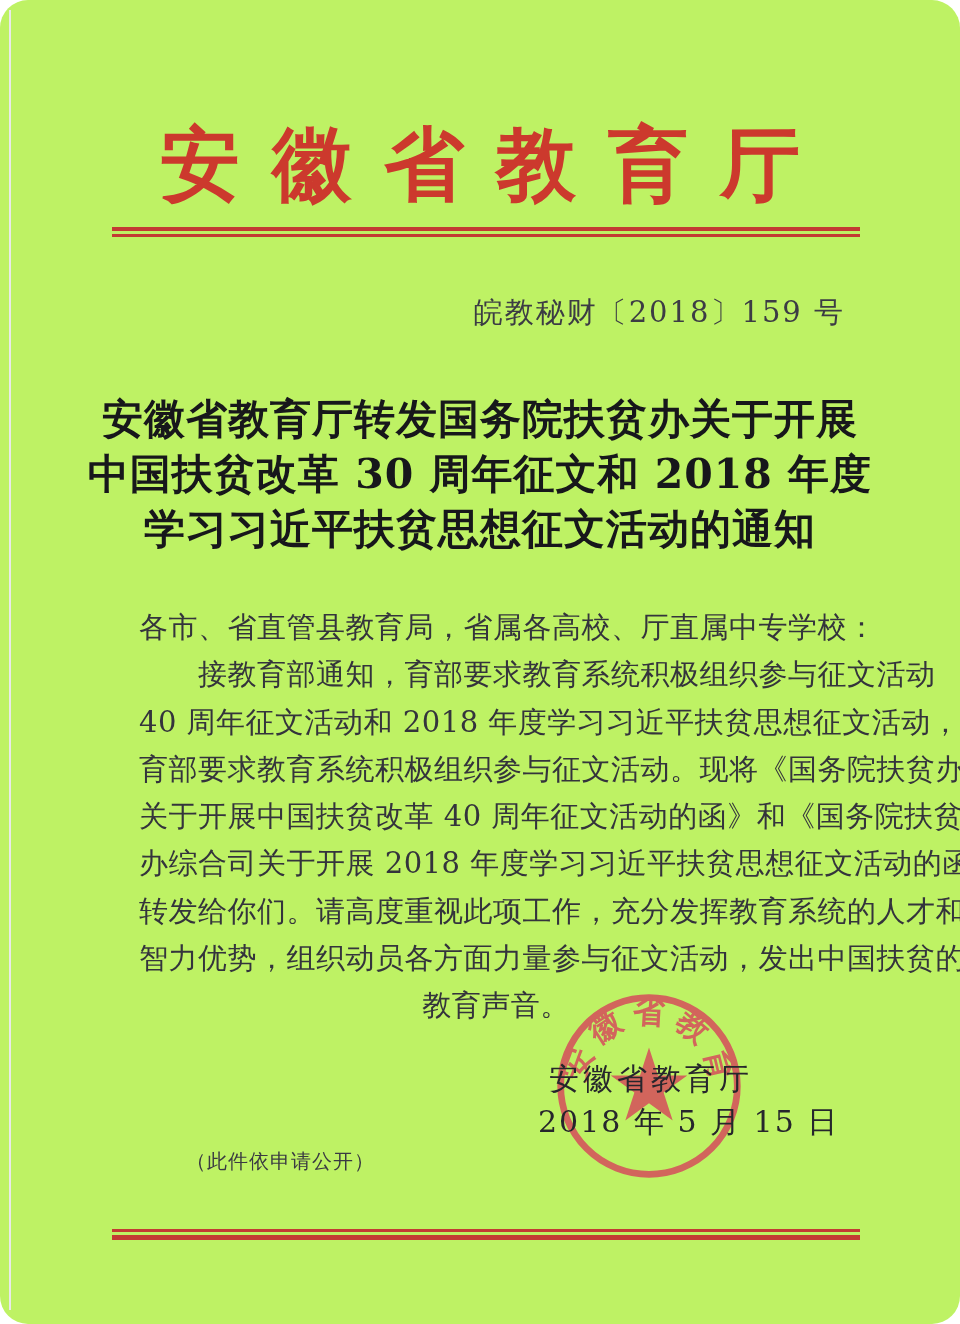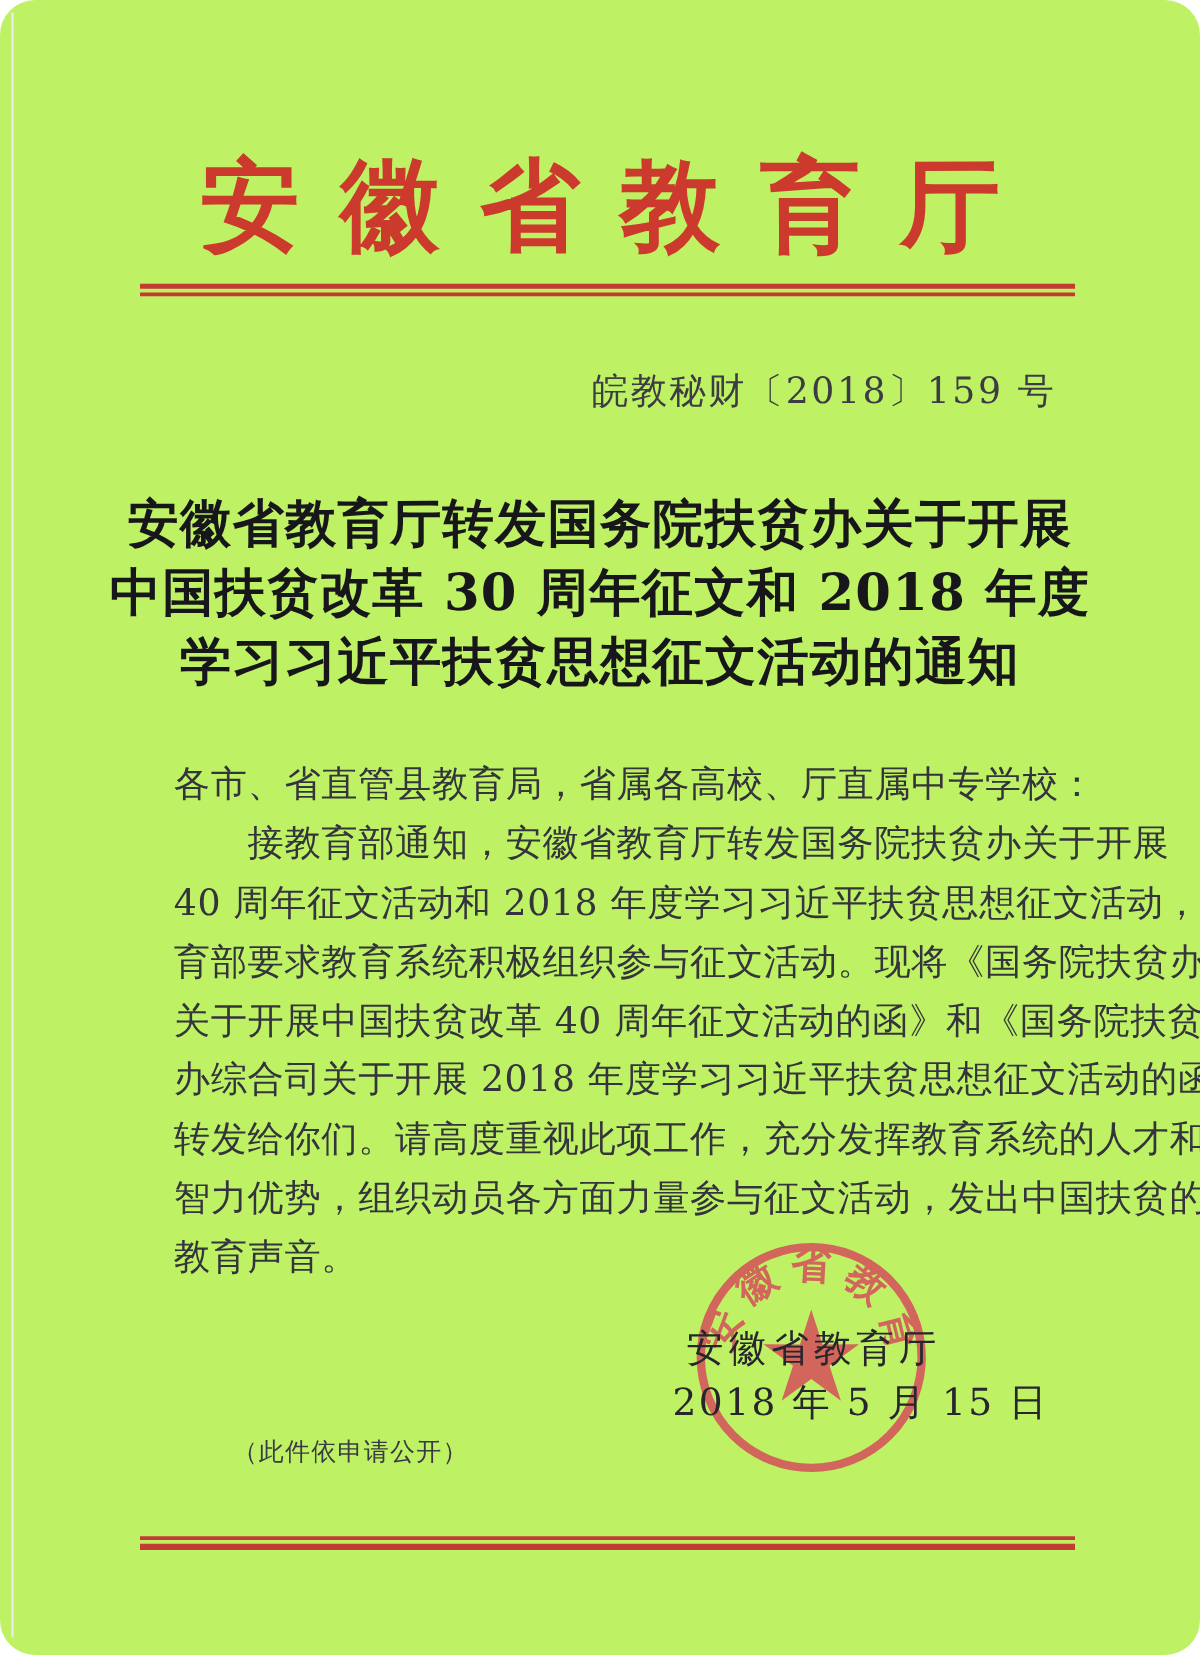--- a/index.html
+++ b/index.html
@@ -57,21 +57,21 @@
     letter-spacing: 1px;
   }
   .body-text {
     position: absolute;
     top: 604px; left: 139px; width: 714px;
     font-size: 29px;
     line-height: 47.3px;
     color: #34343c;
     letter-spacing: 0.5px;
   }
-  .body-text .line { white-space: nowrap; }
+  .body-text .line { white-space: nowrap; text-align: center; }
   .body-text .indent { padding-left: 59px; }
   .seal {
     position: absolute;
     left: 553px; top: 990px;
     width: 192px; height: 192px;
     opacity: 0.88;
   }
   .sig-org {
     position: absolute;
     top: 1059px; left: 549px;
@@ -117,21 +117,21 @@
   <div class="doc-number">皖教秘财〔2018〕159 号</div>
 
   <div class="doc-title">
     <div>安徽省教育厅转发国务院扶贫办关于开展</div>
     <div>中国扶贫改革 30 周年征文和 2018 年度</div>
     <div>学习习近平扶贫思想征文活动的通知</div>
   </div>
 
   <div class="body-text">
     <div class="line">各市、省直管县教育局，省属各高校、厅直属中专学校：</div>
-    <div class="line indent">接教育部通知，安徽省教育厅转发国务院扶贫办关于开展</div>
+    <div class="line indent">接教育部通知，育部要求教育系统积极组织参与征文活动</div>
     <div class="line">40 周年征文活动和 2018 年度学习习近平扶贫思想征文活动，教</div>
     <div class="line">育部要求教育系统积极组织参与征文活动。现将《国务院扶贫办</div>
     <div class="line">关于开展中国扶贫改革 40 周年征文活动的函》和《国务院扶贫</div>
     <div class="line">办综合司关于开展 2018 年度学习习近平扶贫思想征文活动的函》</div>
     <div class="line">转发给你们。请高度重视此项工作，充分发挥教育系统的人才和</div>
     <div class="line">智力优势，组织动员各方面力量参与征文活动，发出中国扶贫的</div>
     <div class="line">教育声音。</div>
   </div>
 
   <svg class="seal" viewBox="0 0 200 200" xmlns="http://www.w3.org/2000/svg">

